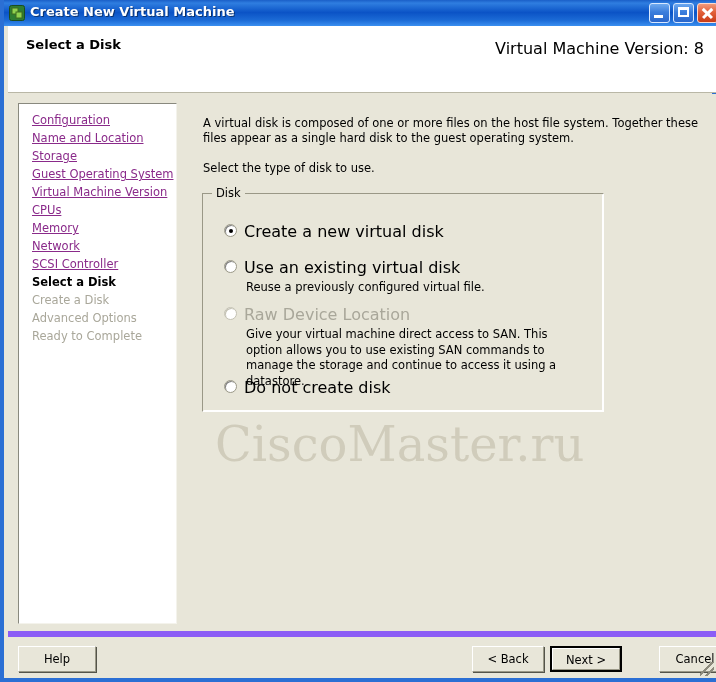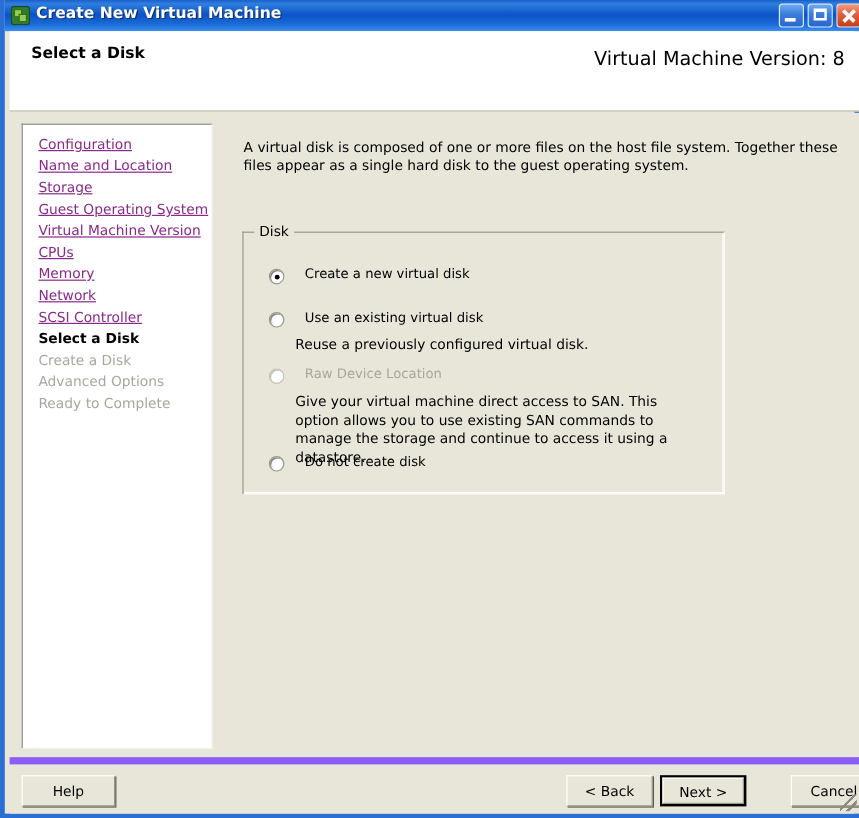--- a/index.html
+++ b/index.html
@@ -219,22 +219,22 @@
     width: 4px; height: 4px;
     border-radius: 50%;
     background: #000000;
   }
   .radio.disabled {
     border-color: #c3c1b3;
     box-shadow: inset 1px 1px 0 #c3c1b3, inset -1px -1px 0 #ffffff;
   }
   .radio-label {
     position: absolute;
-    left: 30px; top: -2px;
-    font-size: 11px;
+    left: 20px; top: -2px;
+    font-size: 16px;
     color: #000000;
     white-space: nowrap;
   }
   .radio-label.disabled { color: #a9a79a; }
   .radio-desc {
     position: absolute;
     font-size: 11.5px;
     color: #000000;
     line-height: 15.5px;
   }
@@ -353,51 +353,53 @@
       <span class="nav-item nav-link">SCSI Controller</span>
       <span class="nav-item nav-current">Select a Disk</span>
       <span class="nav-item nav-disabled">Create a Disk</span>
       <span class="nav-item nav-disabled">Advanced Options</span>
       <span class="nav-item nav-disabled">Ready to Complete</span>
     </div>
 
     <div id="content">
 
       <div id="intro">A virtual disk is composed of one or more files on the host file system. Together these files appear as a single hard disk to the guest operating system.</div>
+      <div id="instruction">Select the type of disk to use.</div>
 
       <div id="groupbox">
         <div id="groupbox-inner"></div>
         <div id="group-legend">Disk</div>
 
         <div class="radio-row" style="left:21px; top:30px;">
           <span class="radio">
               <span class="dot"></span>
             </span>
           <span class="radio-label">Create a new virtual disk</span>
         </div>
 
         <div class="radio-row" style="left:21px; top:66px;">
           <span class="radio"></span>
           <span class="radio-label">Use an existing virtual disk</span>
         </div>
-        <div class="radio-desc" style="left:43px; top:86px; width:330px;">Reuse a previously configured virtual disk.</div>
+        <div class="radio-desc" style="left:43px; top:86px; width:330px;">Reuse a previously configured virtual file.</div>
 
         <div class="radio-row" style="left:21px; top:113px;">
           <span class="radio disabled"></span>
           <span class="radio-label disabled">Raw Device Location</span>
         </div>
         <div class="radio-desc" style="left:43px; top:133px; width:340px;">Give your virtual machine direct access to SAN. This option allows you to use existing SAN commands to manage the storage and continue to access it using a datastore.</div>
 
         <div class="radio-row" style="left:21px; top:186px;">
           <span class="radio"></span>
           <span class="radio-label">Do not create disk</span>
         </div>
       </div>
     </div>
 
+    <div id="watermark">CiscoMaster.ru</div>
   </div>
 
   <div id="footer">
     <button class="btn" id="btn-help">Help</button>
     <button class="btn" id="btn-back">&lt; Back</button>
     <button class="btn" id="btn-next">
         <span class="inner">Next &gt;</span>
       </button>
     <button class="btn" id="btn-cancel">Cancel</button>
     <div id="grip"></div>

